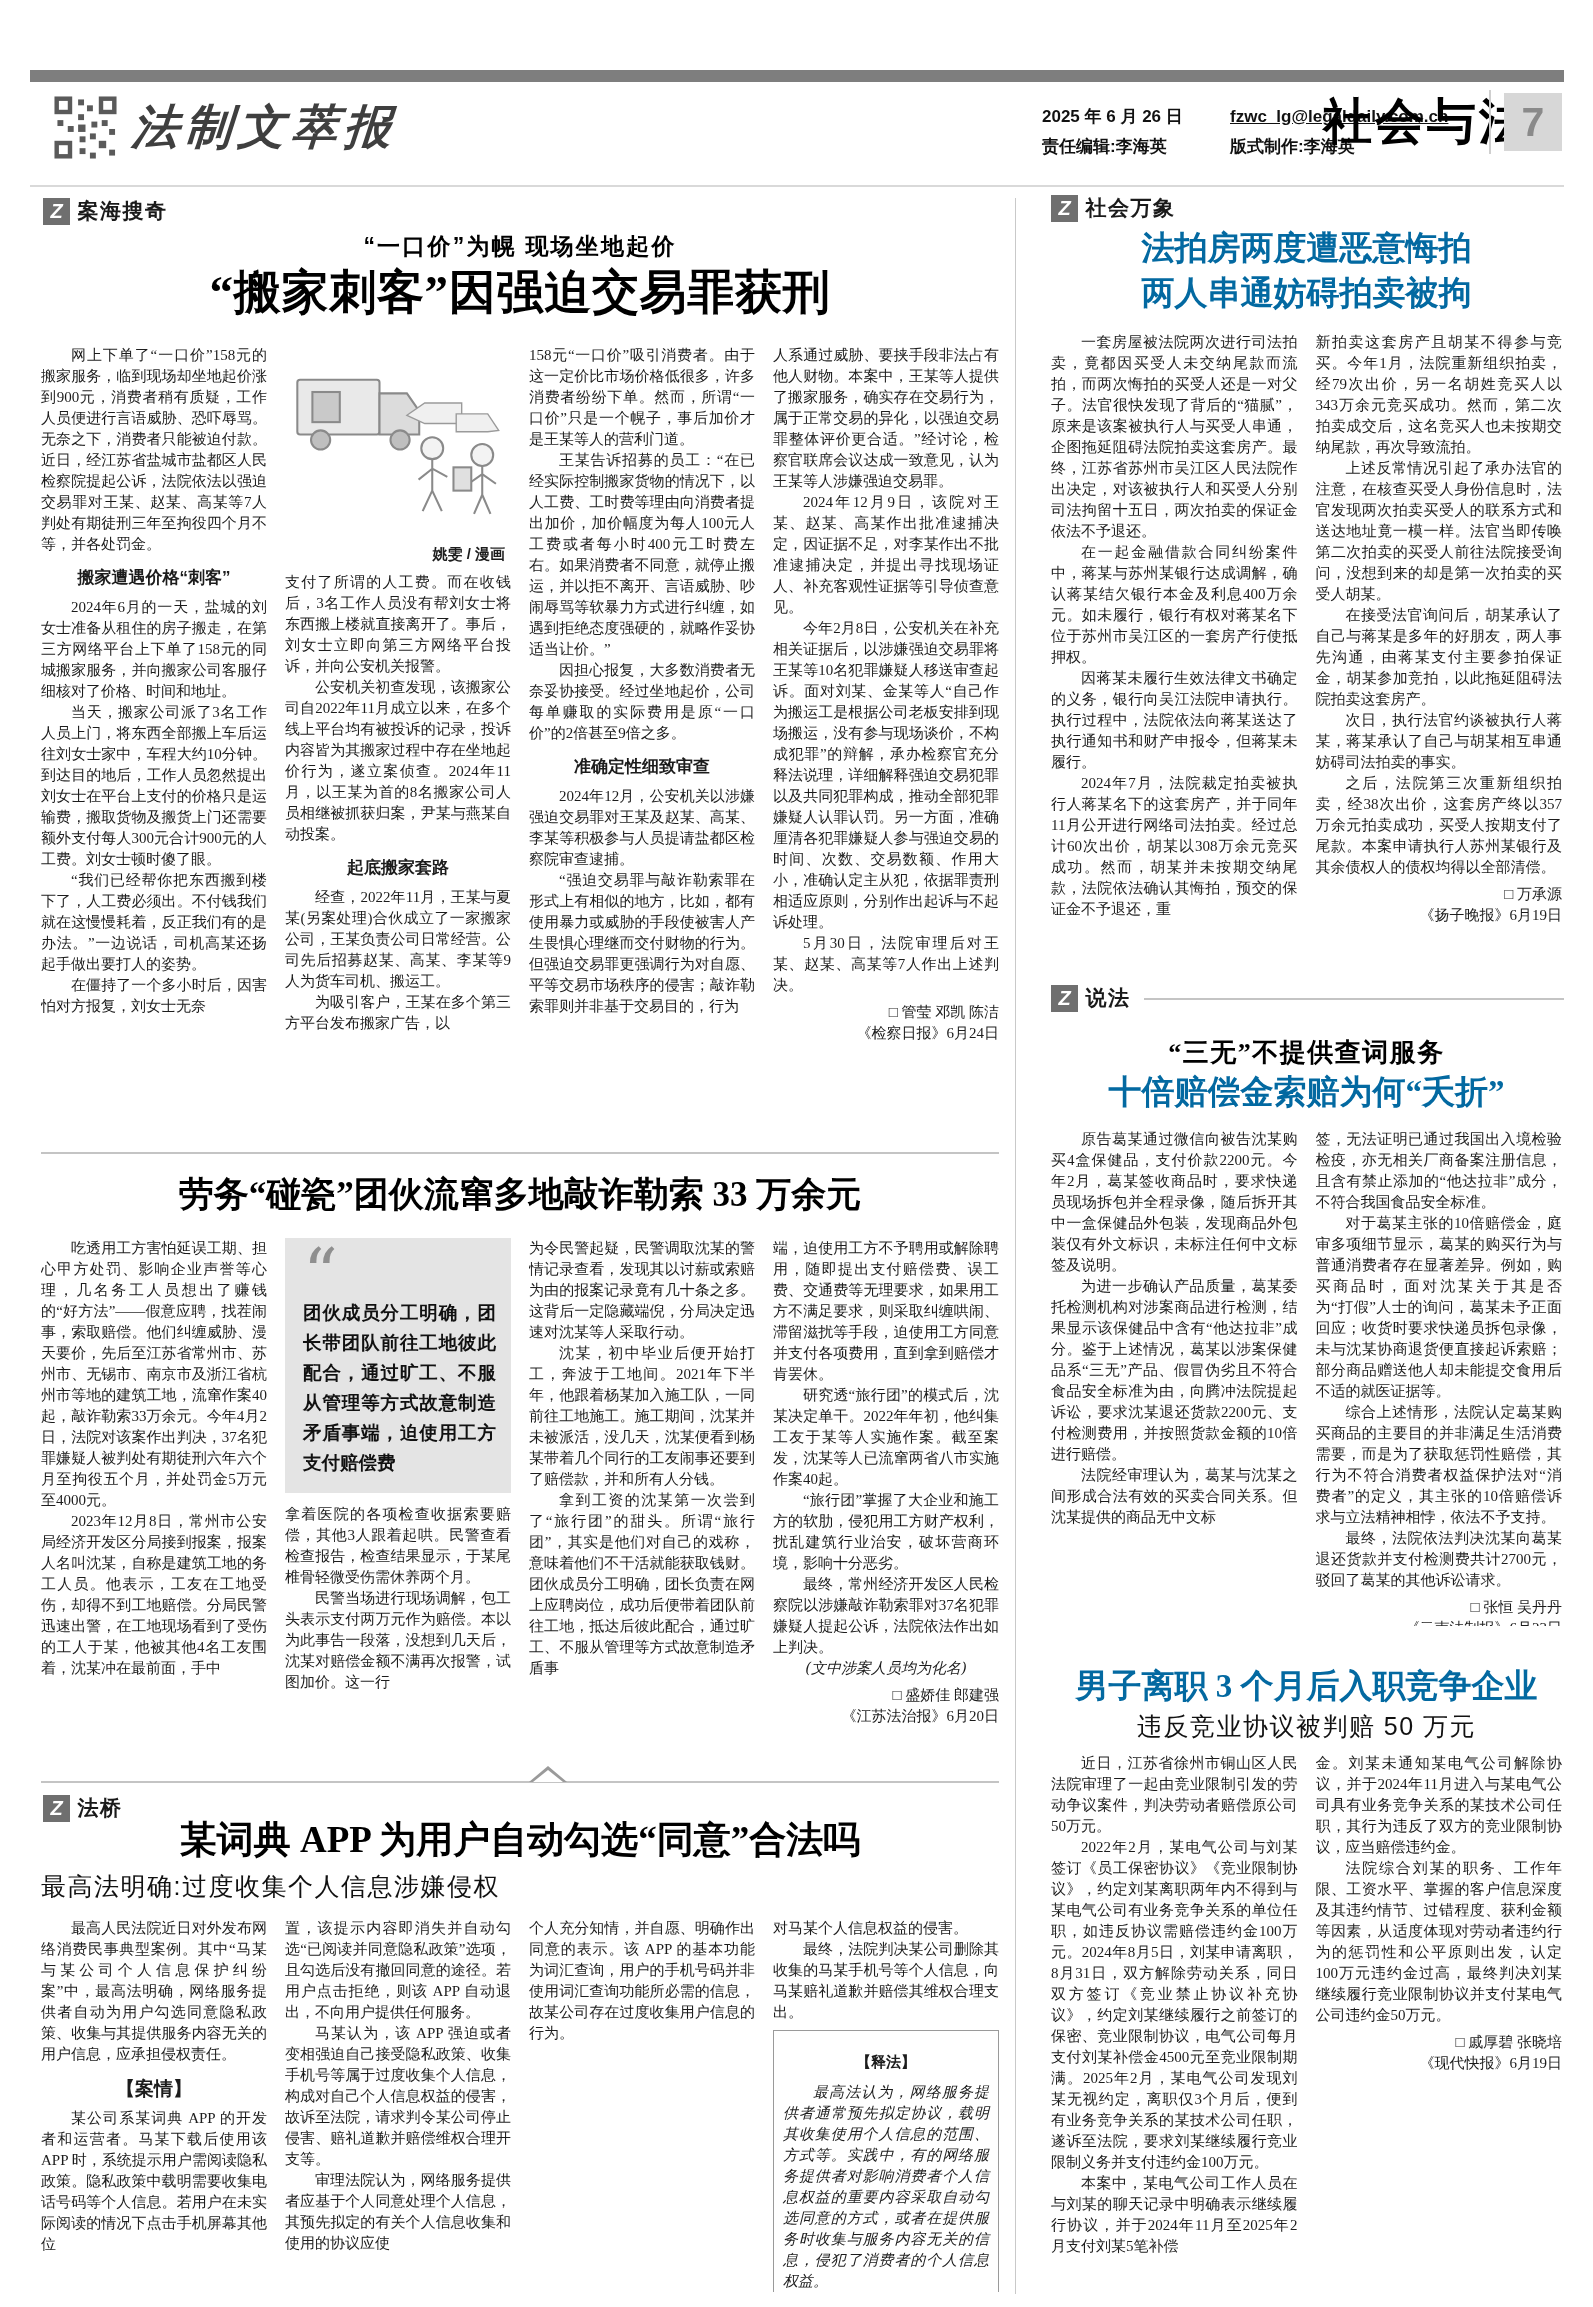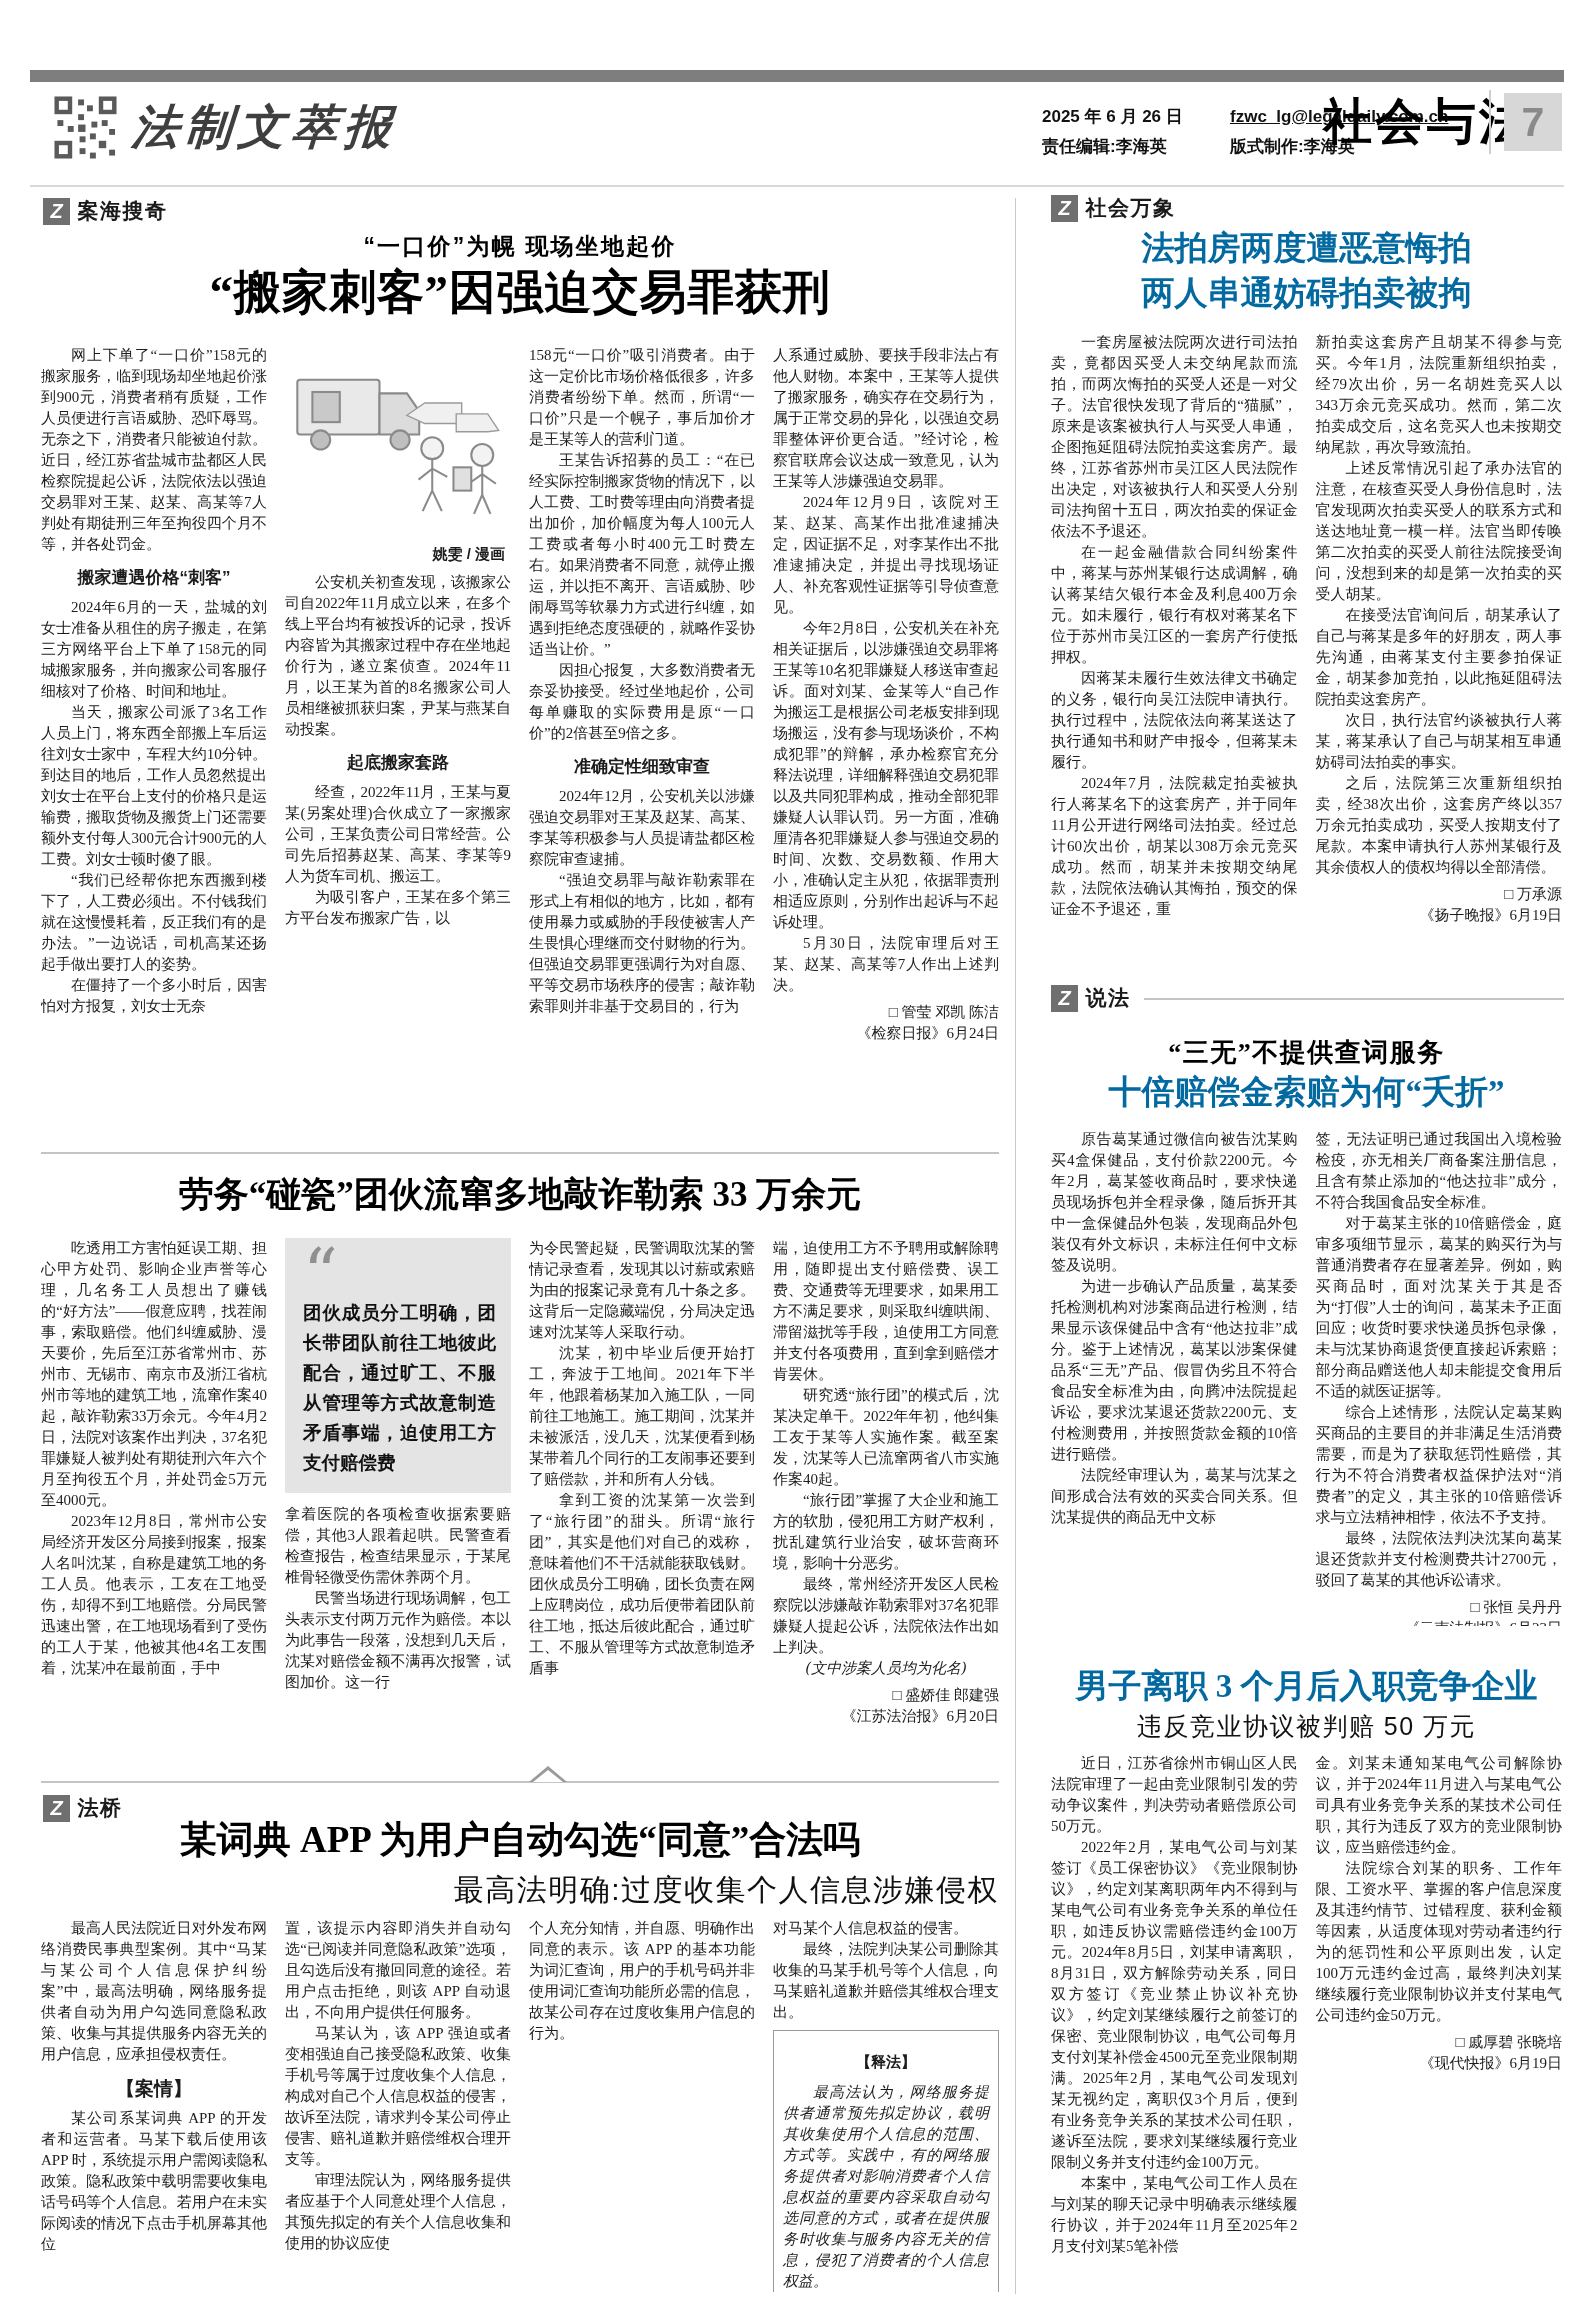--- a/index.html
+++ b/index.html
@@ -24,21 +24,21 @@
   .marker{display:flex;align-items:center;gap:7.4px;}
   .zbox{width:27px;height:27px;background:#6f6f6f;color:#fff;font-family:"Liberation Sans",sans-serif;
         font-weight:bold;font-style:italic;font-size:20px;display:flex;align-items:center;justify-content:center;}
   .mlabel{font-family:"Liberation Sans",sans-serif;font-size:21px;font-weight:bold;color:#1a1a1a;letter-spacing:1.5px;}
   
   .kicker{font-family:"Liberation Sans",sans-serif;font-weight:bold;font-size:23px;color:#000;
           text-align:center;letter-spacing:2.2px;}
   .head1{font-weight:900;font-size:47px;color:#000;text-align:center;letter-spacing:0.7px;}
   .head2{font-weight:900;font-size:35px;color:#000;text-align:center;}
   .head3{font-weight:900;font-size:37px;color:#000;text-align:center;}
-  .sub3{font-family:"Liberation Sans",sans-serif;font-size:30px;color:#111;text-align:right;letter-spacing:1.5px;}
+  .sub3{font-family:"Liberation Sans",sans-serif;font-size:25px;color:#111;text-align:left;letter-spacing:1.5px;}
   .headr{font-weight:900;font-size:33px;color:#0369a1;text-align:center;line-height:1.35;}
   .kickr{font-weight:bold;font-size:26px;color:#000;text-align:center;letter-spacing:1.5px;}
   .subr{font-family:"Liberation Sans",sans-serif;font-size:25px;color:#111;text-align:center;letter-spacing:1.5px;}
   
   .cols{display:flex;gap:18px;align-items:stretch;overflow:hidden;}
   .col{flex:1 1 0;overflow:hidden;font-size:15px;line-height:21px;}
   .bp{margin:0;text-align:justify;text-indent:2em;}
   .cont{text-indent:0;}
   .sub{font-family:"Liberation Sans",sans-serif;font-weight:bold;font-size:17px;text-align:center;
        text-indent:0;margin:12px 0 9px 0;}
@@ -151,20 +151,21 @@
             <rect x="246" y="168" width="26" height="34" fill="#e0e0e0"></rect>
           </g>
           <g fill="#9a9a9a" font-family="Liberation Sans,sans-serif" font-size="13">
             <path d="M178 92 l26 -18 h54 v30 h-54 z" fill="#f0f0f0" stroke="#9a9a9a" stroke-width="2"></path>
             <path d="M300 96 l-16 -24 h-46 v26 h46 z" fill="#f0f0f0" stroke="#9a9a9a" stroke-width="2" transform="translate(12,18)"></path>
           </g>
         </svg>
       </div>
       <p class="ccredit">姚雯 / 漫画</p>
       <div>
+          <p class="bp cont">支付了所谓的人工费。而在收钱后，3名工作人员没有帮刘女士将东西搬上楼就直接离开了。事后，刘女士立即向第三方网络平台投诉，并向公安机关报警。</p>
           <p class="bp p">公安机关初查发现，该搬家公司自2022年11月成立以来，在多个线上平台均有被投诉的记录，投诉内容皆为其搬家过程中存在坐地起价行为，遂立案侦查。2024年11月，以王某为首的8名搬家公司人员相继被抓获归案，尹某与燕某自动投案。</p>
           <p class="bp sub">起底搬家套路</p>
           <p class="bp p">经查，2022年11月，王某与夏某(另案处理)合伙成立了一家搬家公司，王某负责公司日常经营。公司先后招募赵某、高某、李某等9人为货车司机、搬运工。</p>
           <p class="bp p">为吸引客户，王某在多个第三方平台发布搬家广告，以</p>
         </div>
     </div>
     <div class="col">
         <p class="bp cont">158元“一口价”吸引消费者。由于这一定价比市场价格低很多，许多消费者纷纷下单。然而，所谓“一口价”只是一个幌子，事后加价才是王某等人的营利门道。</p>
         <p class="bp p">王某告诉招募的员工：“在已经实际控制搬家货物的情况下，以人工费、工时费等理由向消费者提出加价，加价幅度为每人100元人工费或者每小时400元工时费左右。如果消费者不同意，就停止搬运，并以拒不离开、言语威胁、吵闹辱骂等软暴力方式进行纠缠，如遇到拒绝态度强硬的，就略作妥协适当让价。”</p>
         <p class="bp p">因担心报复，大多数消费者无奈妥协接受。经过坐地起价，公司每单赚取的实际费用是原“一口价”的2倍甚至9倍之多。</p>

